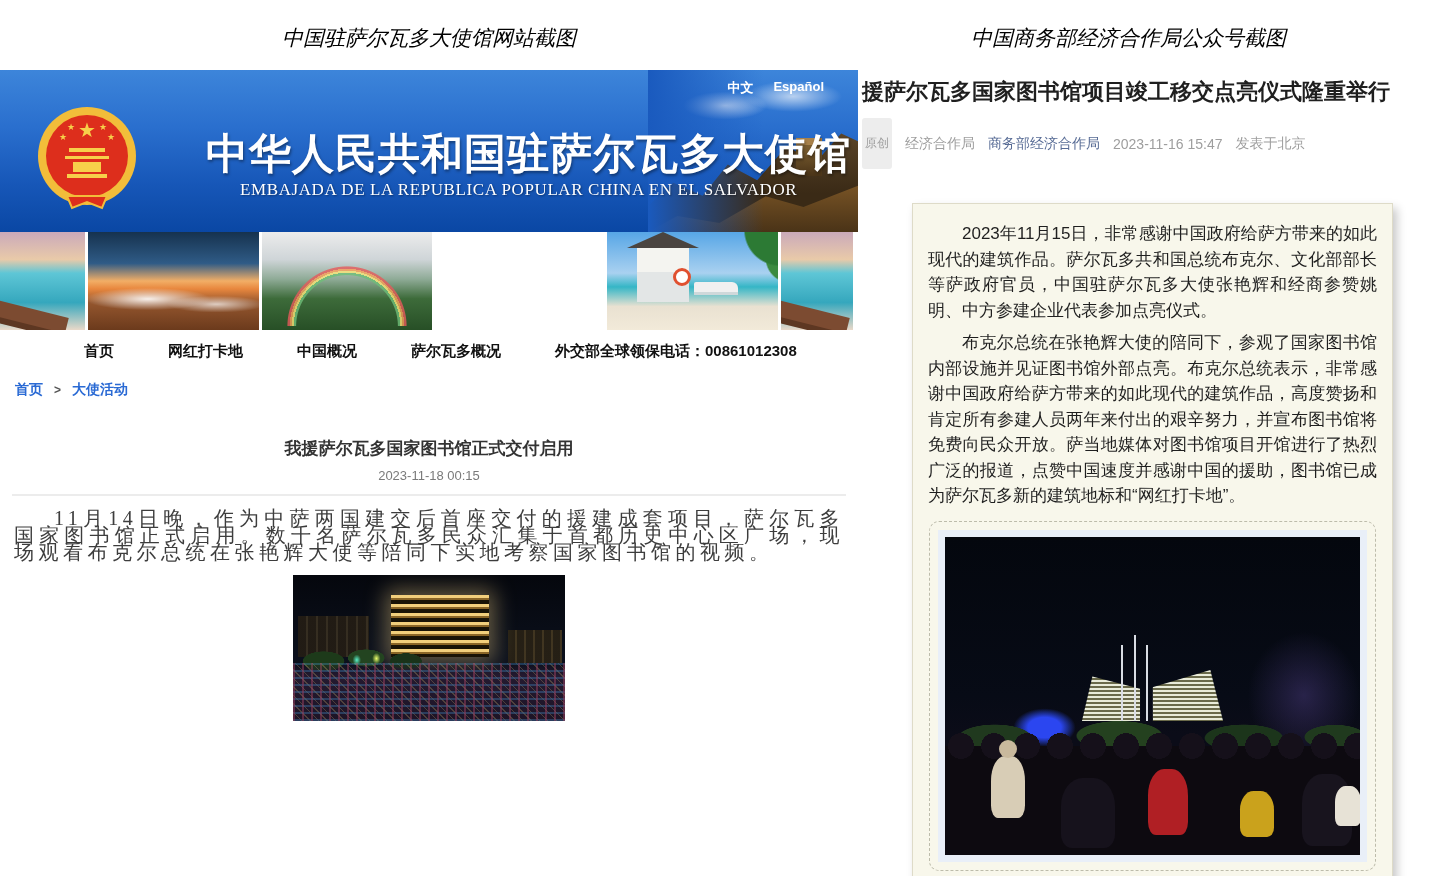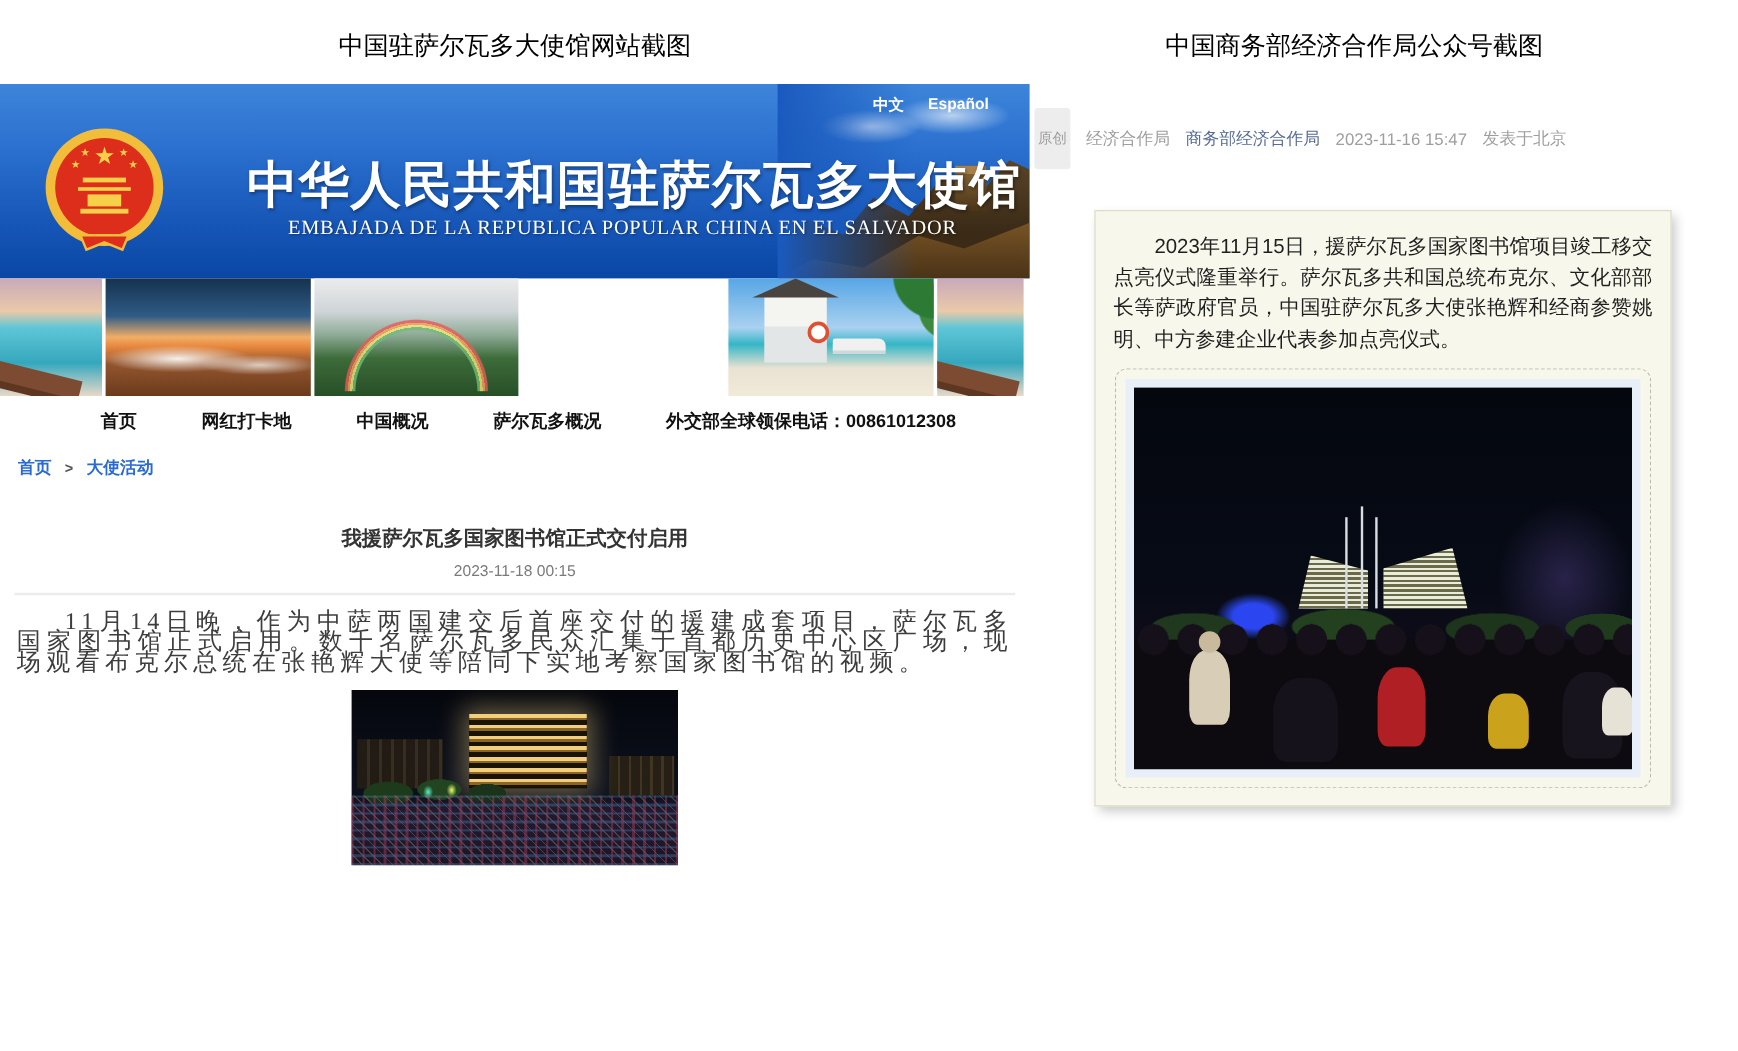--- a/index.html
+++ b/index.html
@@ -1,21 +1,21 @@
 <!DOCTYPE html>
 <html><head>
 <meta charset="utf-8">
 <style>
   html,body{margin:0;padding:0;background:#fff;}
   body{width:1448px;height:876px;position:relative;overflow:hidden;
        font-family:"Liberation Sans",sans-serif;}
 
   
   .caption{position:absolute;top:24px;font-family:"Liberation Serif",serif;
-           font-size:21px;color:#000;text-align:center;}
+           font-size:21px;color:#000;text-align:center;font-style:italic;}
   .caption.cap-left{left:0;width:858px;}
   .caption.cap-right{left:862px;width:533px;}
 
   
   .embassy{position:absolute;left:0;top:70px;width:858px;background:#fff;}
 
   .banner{position:relative;height:162px;overflow:hidden;
           background:linear-gradient(180deg,#3d85da 0%,#2a6fce 35%,#1757b8 70%,#0a47a4 100%);}
   .langbar{position:absolute;top:9px;right:34px;z-index:6;display:flex;gap:20px;
            color:#fff;font-size:13px;font-weight:bold;margin-left:40px;}
@@ -268,31 +268,33 @@
       <div class="np-crowd">
         <div class="speckle"></div>
       </div>
     </div>
 
   </div>
 </div>
 
 <div class="wechat">
 
+  <div class="wx-title">援萨尔瓦多国家图书馆项目竣工移交点亮仪式隆重举行</div>
 
   <div class="wx-meta">
     <span class="wx-badge">原创</span>
     <span>经济合作局</span>
     <span class="wx-account">商务部经济合作局</span>
     <span>2023-11-16 15:47</span>
     <span>发表于北京</span>
   </div>
 
   <div class="wx-card">
-    <p class="wx-p">2023年11月15日，援萨尔瓦多国家图书馆项目竣工移交点亮仪式隆重举行。萨尔瓦多共和国总统布克尔、文化部部长等萨政府官员，中国驻萨尔瓦多大使张艳辉和经商参赞姚明、中方参建企业代表参加点亮仪式。</p>
+    <p class="wx-p">2023年11月15日，非常感谢中国政府给萨方带来的如此现代的建筑作品。萨尔瓦多共和国总统布克尔、文化部部长等萨政府官员，中国驻萨尔瓦多大使张艳辉和经商参赞姚明、中方参建企业代表参加点亮仪式。</p>
+    <p class="wx-p">布克尔总统在张艳辉大使的陪同下，参观了国家图书馆内部设施并见证图书馆外部点亮。布克尔总统表示，非常感谢中国政府给萨方带来的如此现代的建筑作品，高度赞扬和肯定所有参建人员两年来付出的艰辛努力，并宣布图书馆将免费向民众开放。萨当地媒体对图书馆项目开馆进行了热烈广泛的报道，点赞中国速度并感谢中国的援助，图书馆已成为萨尔瓦多新的建筑地标和“网红打卡地”。</p>
 
     <div class="photo-box">
       <div class="photo-frame">
         <div class="photo2">
           <div class="p2-glow"></div>
           <div class="p2-wing-l"></div>
           <div class="p2-wing-r"></div>
           <div class="p2-pole a"></div>
           <div class="p2-pole b"></div>
           <div class="p2-pole c"></div>

